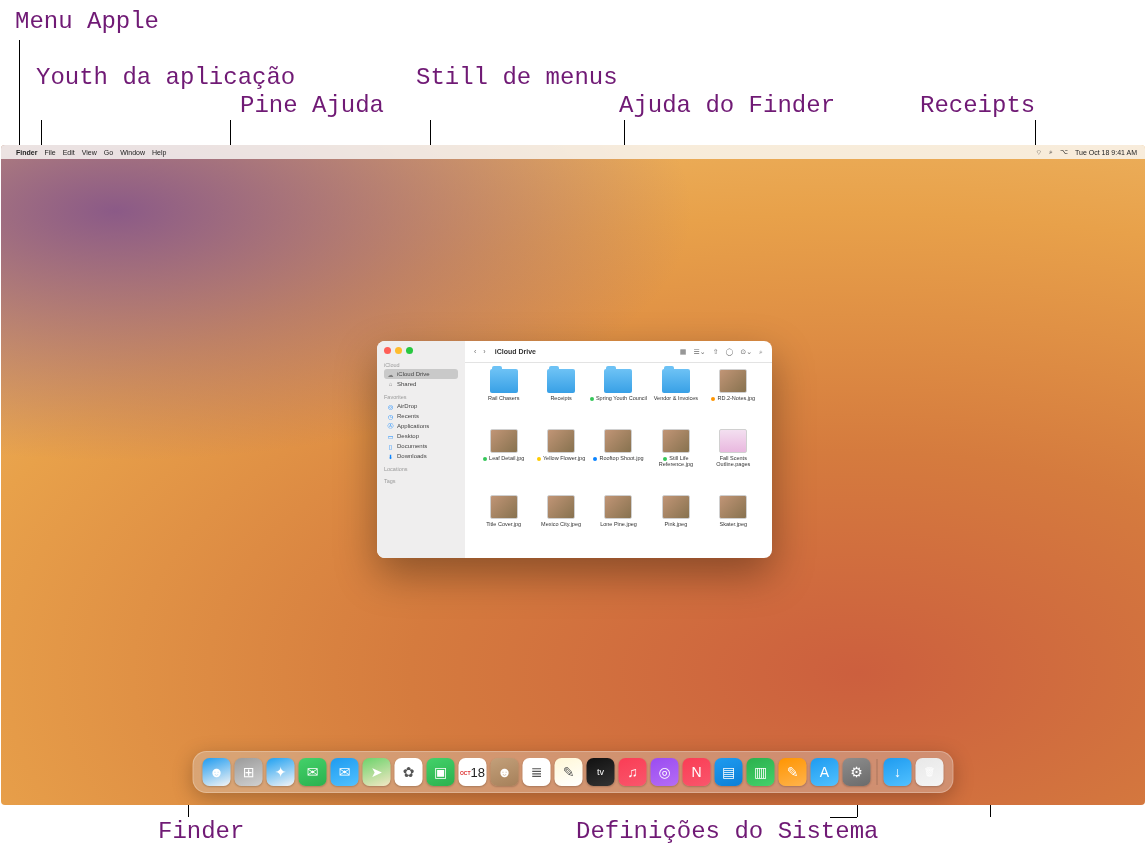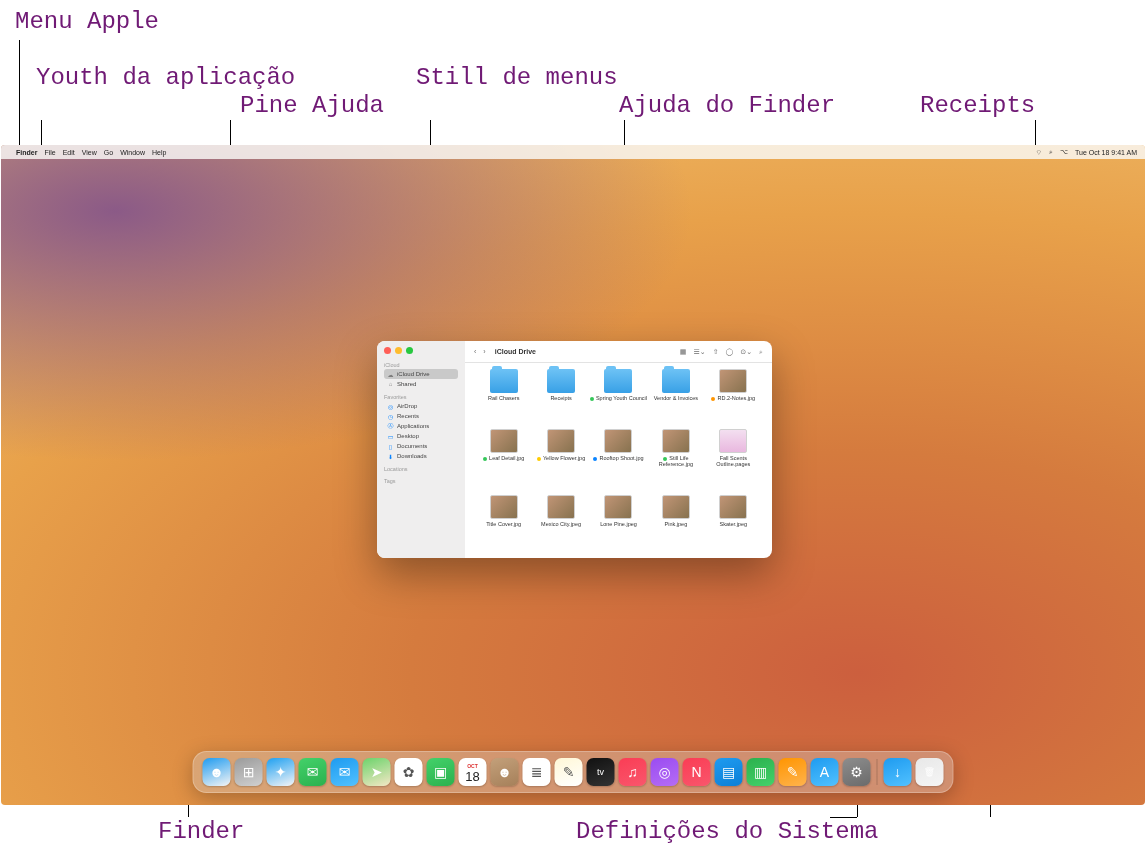--- a/index.html
+++ b/index.html
@@ -250,21 +250,21 @@
   <div class="dock-wrap">
     <div class="dock" id="dock">
         <div class="app" style="background: linear-gradient(160deg, rgb(30, 155, 240), rgb(245, 245, 245)); color: rgb(255, 255, 255);">☻</div>
         <div class="app" style="background: linear-gradient(160deg, rgb(155, 155, 155), rgb(208, 208, 208)); color: rgb(255, 255, 255);">⊞</div>
         <div class="app" style="background: linear-gradient(160deg, rgb(30, 160, 241), rgb(245, 245, 247)); color: rgb(255, 255, 255);">✦</div>
         <div class="app" style="background: linear-gradient(160deg, rgb(67, 209, 106), rgb(43, 177, 78)); color: rgb(255, 255, 255);">✉</div>
         <div class="app" style="background: linear-gradient(160deg, rgb(30, 155, 240), rgb(81, 193, 255)); color: rgb(255, 255, 255);">✉</div>
         <div class="app" style="background: linear-gradient(160deg, rgb(107, 211, 107), rgb(244, 231, 197)); color: rgb(255, 255, 255);">➤</div>
         <div class="app" style="background: linear-gradient(160deg, rgb(255, 255, 255), rgb(255, 255, 255)); color: rgb(85, 85, 85);">✿</div>
         <div class="app" style="background: linear-gradient(160deg, rgb(67, 209, 106), rgb(43, 177, 78)); color: rgb(255, 255, 255);">▣</div>
-        <div class="app" style="background: linear-gradient(160deg, rgb(255, 255, 255), rgb(255, 255, 255)); flex-direction: column; font-size: 5px; color: rgb(221, 51, 51);">
+        <div class="app" style="background: linear-gradient(160deg, rgb(255, 255, 255), rgb(255, 255, 255)); flex-direction: row; font-size: 5px; color: rgb(221, 51, 51);">
           <div style="font-weight: 700; margin-top: 2px;">OCT</div>
           <div style="font-size: 13px; color: rgb(34, 34, 34); font-weight: 400;">18</div>
         </div>
         <div class="app" style="background: linear-gradient(160deg, rgb(195, 160, 122), rgb(166, 128, 90)); color: rgb(255, 255, 255);">☻</div>
         <div class="app" style="background: linear-gradient(160deg, rgb(255, 255, 255), rgb(255, 255, 255)); color: rgb(85, 85, 85);">≣</div>
         <div class="app" style="background: linear-gradient(160deg, rgb(255, 247, 214), rgb(255, 255, 255)); color: rgb(85, 85, 85);">✎</div>
         <div class="app" style="background: linear-gradient(160deg, rgb(17, 17, 17), rgb(51, 51, 51)); color: rgb(255, 255, 255); font-size: 9px;">tv</div>
         <div class="app" style="background: linear-gradient(160deg, rgb(250, 61, 85), rgb(249, 86, 108)); color: rgb(255, 255, 255);">♫</div>
         <div class="app" style="background: linear-gradient(160deg, rgb(154, 76, 241), rgb(181, 108, 245)); color: rgb(255, 255, 255);">◎</div>
         <div class="app" style="background: linear-gradient(160deg, rgb(250, 61, 85), rgb(249, 86, 108)); color: rgb(255, 255, 255);">N</div>

